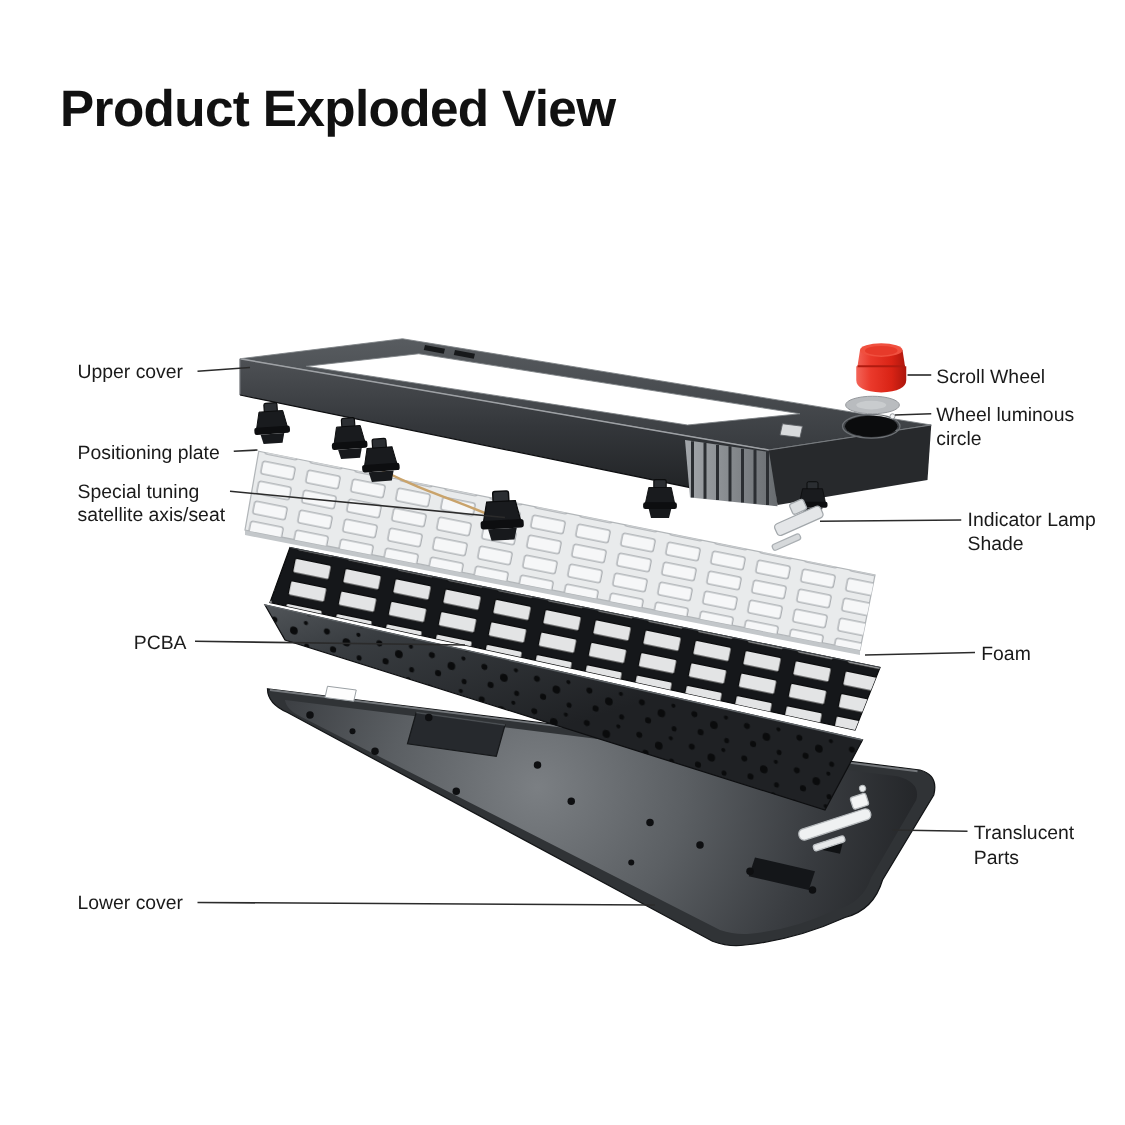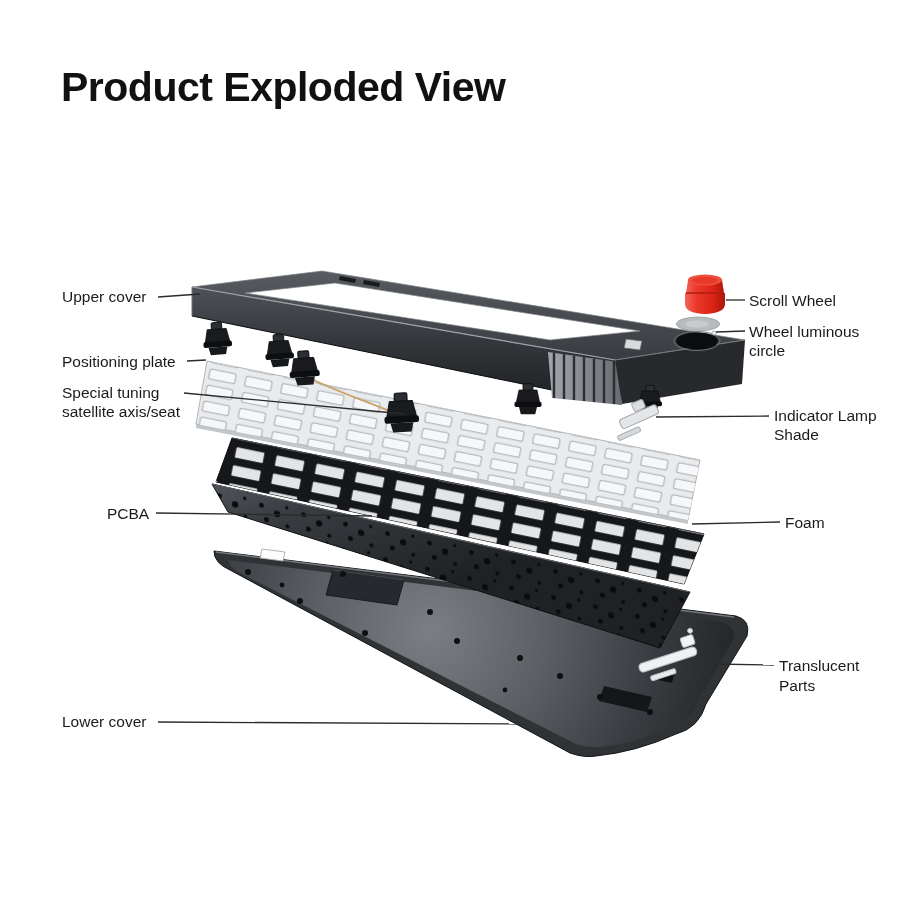--- a/index.html
+++ b/index.html
@@ -1,18 +1,18 @@
 <!DOCTYPE html>
 <html><head>
 <meta charset="utf-8">
 <style>
   html,body{margin:0;padding:0;background:#ffffff;}
   .stage{position:relative;width:900px;height:900px;background:#ffffff;overflow:hidden;
          font-family:"Liberation Sans", sans-serif;}
-  .page-title{position:absolute;left:61px;top:64px;margin:0;font-size:41px;font-weight:bold;
+  .page-title{position:absolute;left:48px;top:64px;margin:0;font-size:41px;font-weight:bold;
          color:#111111;letter-spacing:-0.5px;font-family:"Liberation Sans", sans-serif;}
   svg{position:absolute;left:0;top:0;}
   .co{font-family:"Liberation Sans", sans-serif;font-size:15.5px;fill:#1a1a1a;}
   .leader{stroke:#2b2b2b;stroke-width:1.3;fill:none;}
 </style>
 </head>
 <body>
 
 <div class="stage">
   <h1 class="page-title">Product Exploded View</h1>

